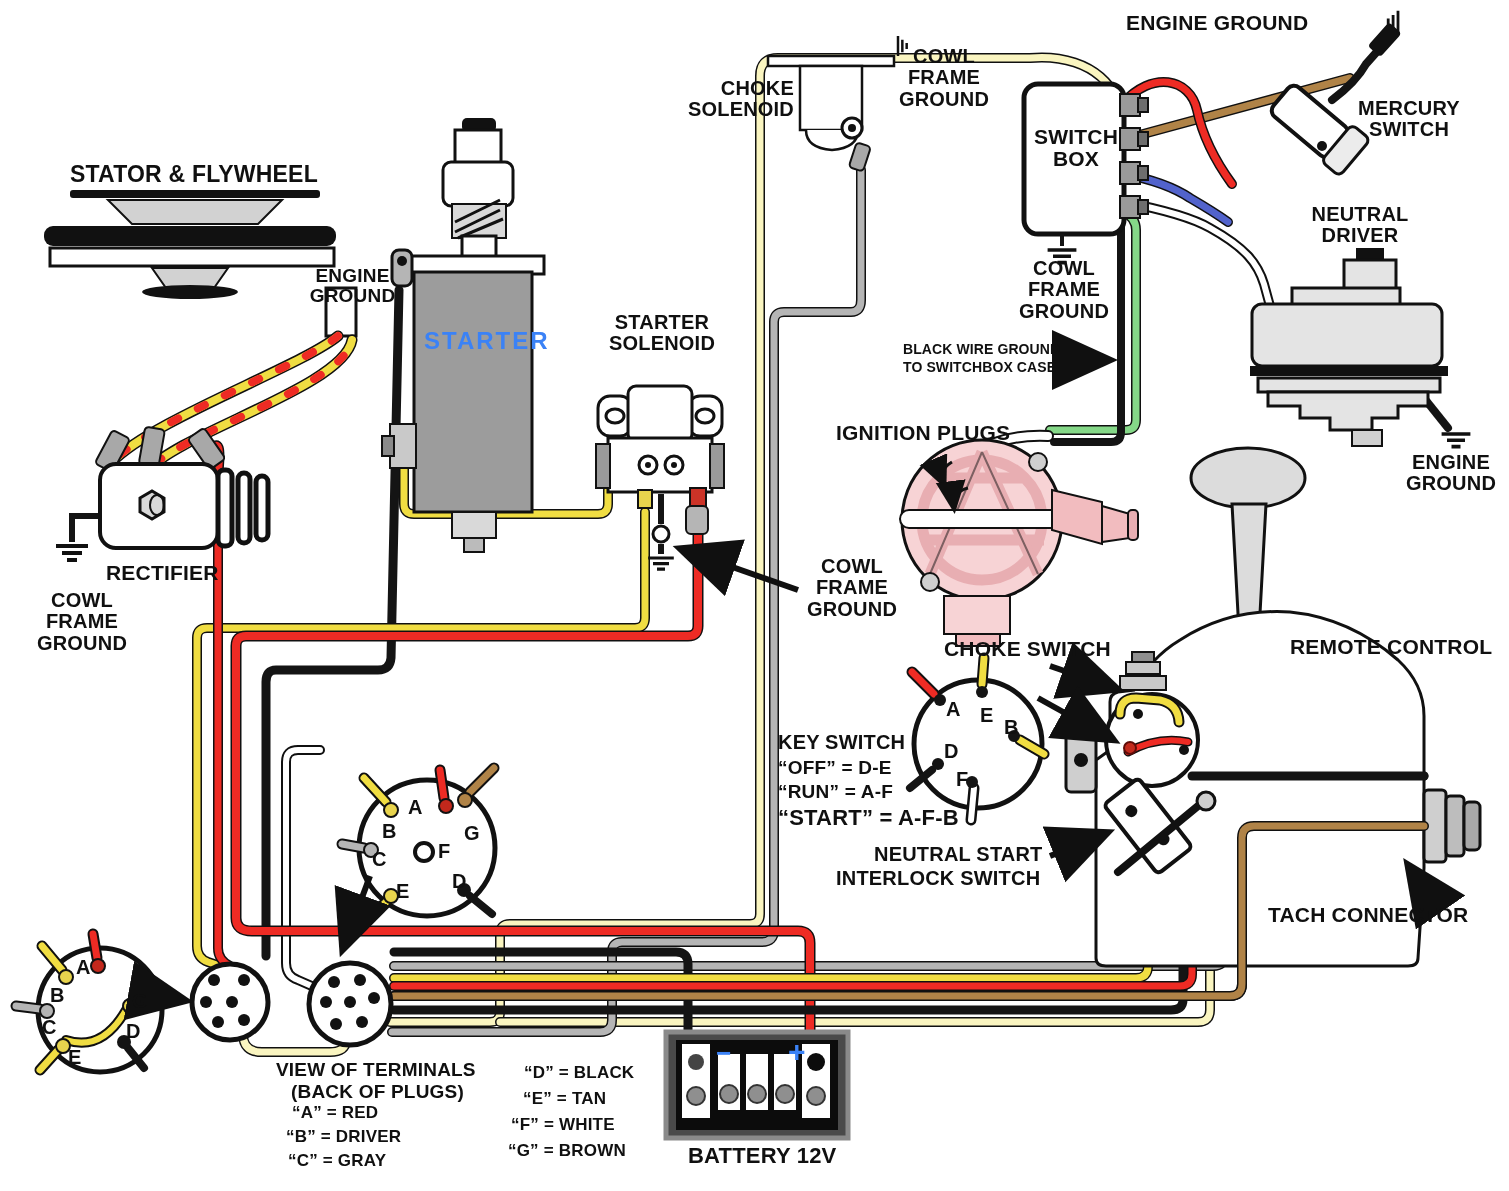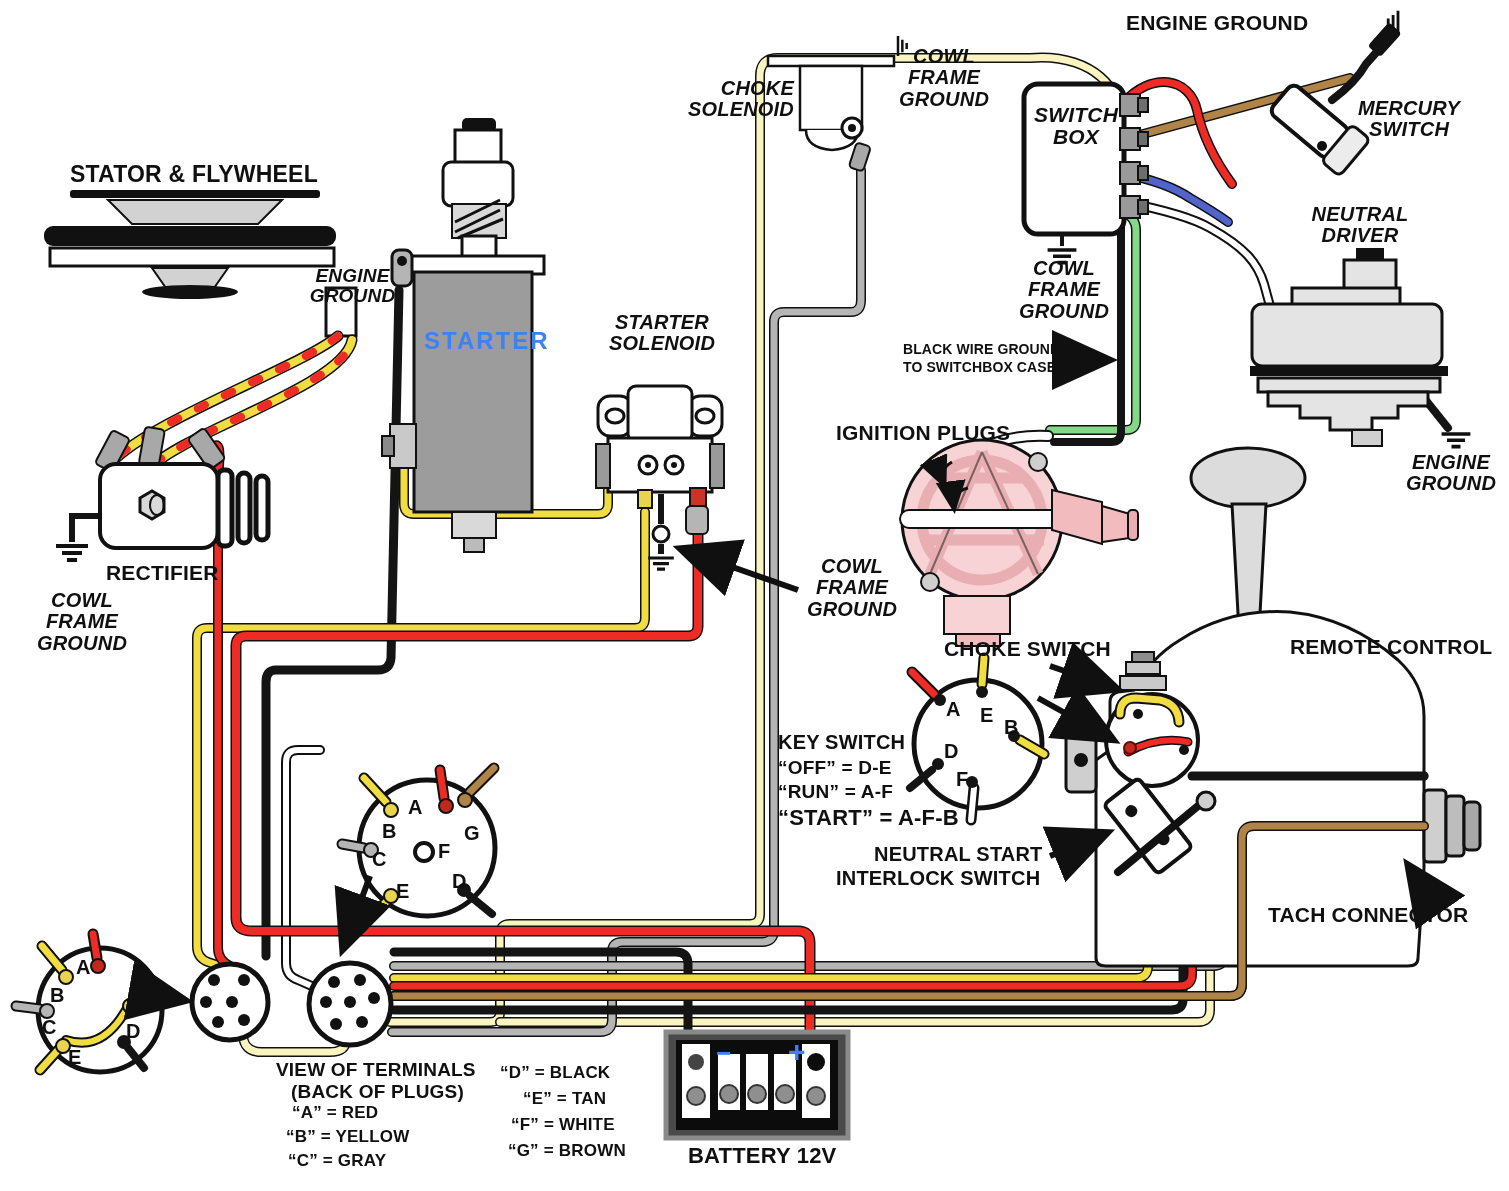--- a/index.html
+++ b/index.html
@@ -1,20 +1,20 @@
 <!DOCTYPE html>
 <html><head>
 <meta charset="utf-8">
 <style>
   html,body{margin:0;padding:0;background:#fff;}
   #stage{position:relative;width:1509px;height:1191px;background:#ffffff;overflow:hidden;
          font-family:"Liberation Sans","DejaVu Sans",sans-serif;}
   #wires{position:absolute;left:0;top:0;}
   .lbl{position:absolute;font-weight:900;color:#101010;line-height:1.07;letter-spacing:.2px;font-size:20px;}
-  .c{text-align:center;font-style:italic;}
+  .c{text-align:center;}
   .nw{white-space:nowrap;}
   .sm{font-size:14px;letter-spacing:.1px;}
   .leg{font-size:17px;}
   .tl{position:absolute;font-weight:900;color:#101010;font-size:20px;}
   .wt{color:#3b82f6;}
 </style>
 </head>
 <body>
 
 <div id="stage">
@@ -412,21 +412,21 @@
     <path d="M798,590 L684,550" marker-end="url(#ah)"></path>
   </g>
 </svg>
 
 <div class="lbl nw" style="left:70px;top:162px;font-size:23px;">STATOR &amp; FLYWHEEL</div>
 <div class="lbl c" style="left:300px;top:266px;width:105px;font-size:19px;">ENGINE GROUND</div>
 <div class="lbl nw wt" style="left:424px;top:328px;font-size:24px;letter-spacing:2px;">STARTER</div>
 <div class="lbl c" style="left:598px;top:312px;width:128px;">STARTER SOLENOID</div>
 <div class="lbl c" style="left:666px;top:78px;width:128px;text-align:right;">CHOKE SOLENOID</div>
 <div class="lbl c" style="left:890px;top:46px;width:108px;">COWL FRAME GROUND</div>
-<div class="lbl c" style="left:1030px;top:104px;width:92px;font-size:21px;">SWITCH BOX</div>
+<div class="lbl c" style="left:1030px;top:126px;width:92px;font-size:21px;">SWITCH BOX</div>
 <div class="lbl nw" style="left:1126px;top:12px;font-size:21px;">ENGINE GROUND</div>
 <div class="lbl c" style="left:1348px;top:98px;width:122px;">MERCURY SWITCH</div>
 <div class="lbl c" style="left:1300px;top:204px;width:120px;">NEUTRAL DRIVER</div>
 <div class="lbl c" style="left:1010px;top:258px;width:108px;">COWL FRAME GROUND</div>
 <div class="lbl nw sm" style="left:903px;top:342px;">BLACK WIRE GROUND</div>
 <div class="lbl nw sm" style="left:903px;top:360px;">TO SWITCHBOX CASE</div>
 <div class="lbl nw" style="left:836px;top:422px;font-size:21px;">IGNITION PLUGS</div>
 <div class="lbl c" style="left:1396px;top:452px;width:110px;">ENGINE GROUND</div>
 <div class="lbl nw" style="left:106px;top:562px;font-size:21px;">RECTIFIER</div>
 <div class="lbl c" style="left:28px;top:590px;width:108px;">COWL FRAME GROUND</div>
@@ -436,23 +436,23 @@
 <div class="lbl nw" style="left:778px;top:732px;">KEY SWITCH</div>
 <div class="lbl nw" style="left:778px;top:758px;font-size:19px;">“OFF” = D-E</div>
 <div class="lbl nw" style="left:778px;top:782px;font-size:19px;">“RUN” = A-F</div>
 <div class="lbl nw" style="left:778px;top:806px;font-size:22px;">“START” = A-F-B</div>
 <div class="lbl nw" style="left:850px;top:844px;margin-left:24px;">NEUTRAL START</div>
 <div class="lbl nw" style="left:836px;top:868px;">INTERLOCK SWITCH</div>
 <div class="lbl nw" style="left:1268px;top:904px;font-size:21px;">TACH CONNECTOR</div>
 <div class="lbl nw" style="left:276px;top:1060px;font-size:19px;">VIEW OF TERMINALS</div>
 <div class="lbl nw" style="left:291px;top:1082px;font-size:19px;">(BACK OF PLUGS)</div>
 <div class="lbl nw leg" style="left:292px;top:1104px;">“A” = RED</div>
-<div class="lbl nw leg" style="left:286px;top:1128px;">“B” = YELLOW</div>
+<div class="lbl nw leg" style="left:286px;top:1128px;">“B” = DRIVER</div>
 <div class="lbl nw leg" style="left:288px;top:1152px;">“C” = GRAY</div>
-<div class="lbl nw leg" style="left:500px;top:1064px;">“D” = BLACK</div>
+<div class="lbl nw leg" style="left:524px;top:1064px;">“D” = BLACK</div>
 <div class="lbl nw leg" style="left:508px;top:1090px;margin-left:15px;">“E” = TAN</div>
 <div class="lbl nw leg" style="left:511px;top:1116px;">“F” = WHITE</div>
 <div class="lbl nw leg" style="left:508px;top:1142px;">“G” = BROWN</div>
 <div class="lbl nw" style="left:688px;top:1144px;font-size:22px;">BATTERY 12V</div>
 <div class="lbl nw wt" style="left:716px;top:1040px;font-size:26px;">−</div>
 <div class="lbl nw wt" style="left:788px;top:1036px;font-size:30px;">+</div>
 
 <span class="tl" style="left:76px;top:956px;">A</span>
 <span class="tl" style="left:50px;top:984px;">B</span>
 <span class="tl" style="left:42px;top:1016px;">C</span>

